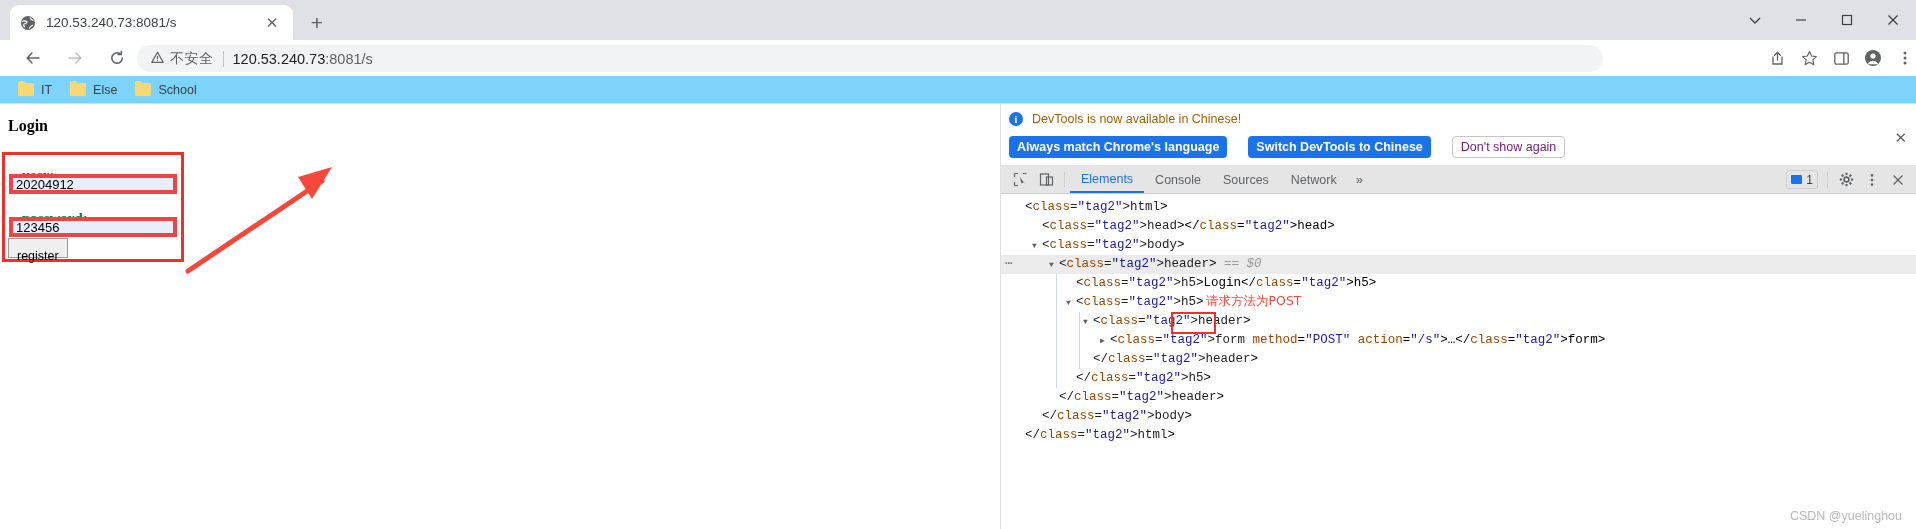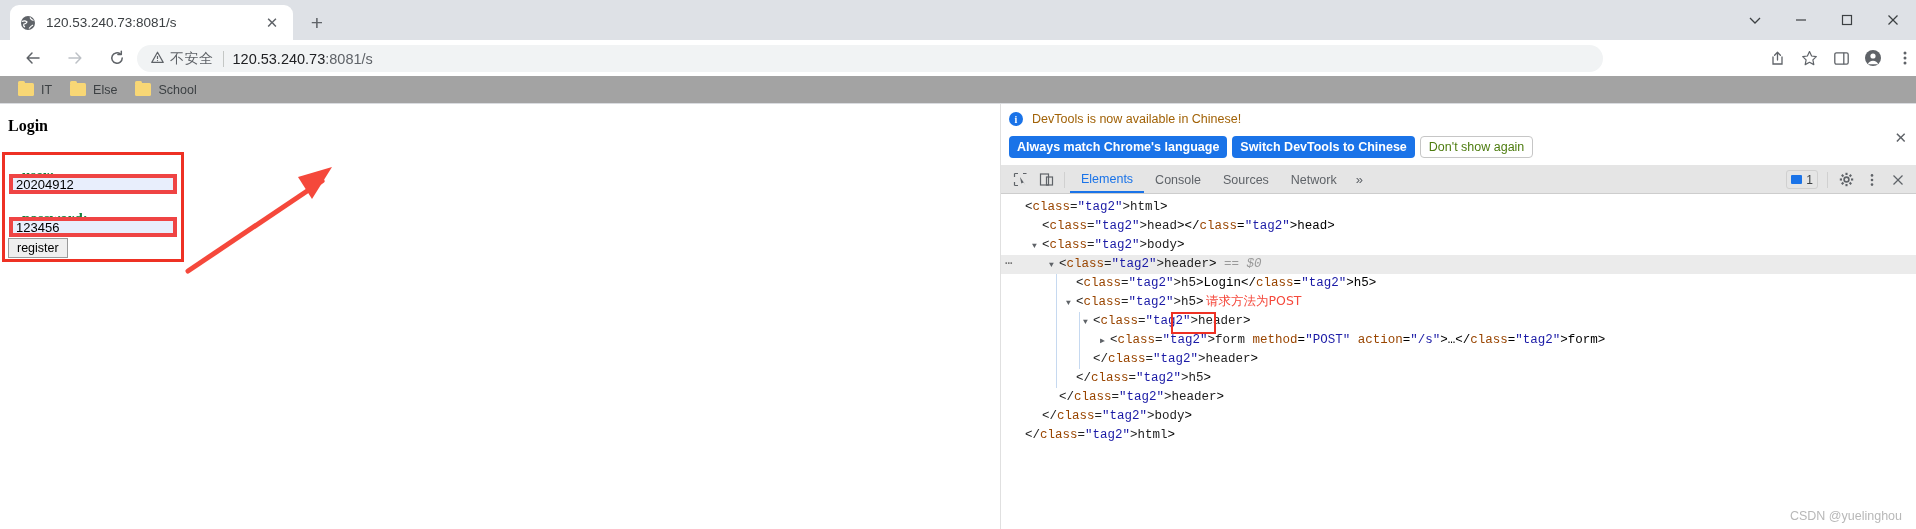--- a/index.html
+++ b/index.html
@@ -73,21 +73,21 @@
     position:absolute; right:4px; top:0; height:36px; display:flex; align-items:center;
   }
   .tb-icon {
     width:32px; height:32px; display:flex; align-items:center;
     justify-content:center; color:#5f6368;
   }
 
   
   .bookmarks {
     position:absolute; left:0; top:76px; width:1916px; height:28px;
-    background:#a3a3a3; display:flex; align-items:center; padding-left:10px;
+    background:#7dd3fc; display:flex; align-items:center; padding-left:10px;
     border-bottom:1px solid #dadce0;
   }
   .bm {
     display:flex; align-items:center; height:22px; padding:0 8px;
     border-radius:4px; margin-right:2px;
   }
   .bm-folder {
     width:16px; height:13px; background:#f8d775; border-radius:1.5px;
     margin-right:7px; position:relative;
   }
@@ -121,21 +121,21 @@
     position:absolute; left:9px; width:168px; height:20px;
     background:#e8eefc; border:4px solid #ef4444;
     font-size:13px; color:#000; padding:1px 3px;
     font-family:"Liberation Sans", sans-serif;
   }
   .input-user { top:70px; }
   .input-pass { top:113px; }
   .reg-btn {
     position:absolute; left:8px; top:134px; height:20px;
     background:#efefef; border:1px solid #9a9a9a;
-    font-size:12.5px; color:#000; padding:0 8px;
+    font-size:12.5px; color:#000; padding:8px 8px;
     font-family:"Liberation Sans", sans-serif; line-height:18px;
   }
 
   
   .arrow-svg { position:absolute; left:180px; top:55px; }
   .ann-text {
     position:absolute; left:240px; top:142px;
     font-size:15px; color:#f5483b; white-space:nowrap;
     font-family:"DejaVu Sans", sans-serif;
   }
@@ -158,25 +158,25 @@
     align-items:center; justify-content:center; margin-right:9px;
     font-family:"Liberation Serif", serif;
   }
   .dt-notice-text { font-size:12.5px; color:#a16207; }
   .dt-notice-row2 {
     position:absolute; left:8px; top:32px; display:flex; align-items:center;
   }
   .btn-blue {
     background:#1a73e8; color:#fff; border:none; border-radius:4px;
     font-size:12.5px; font-weight:bold; height:22px; padding:0 8px;
-    margin-right:5px; font-family:"Liberation Sans", sans-serif;
+    margin-right:21px; font-family:"Liberation Sans", sans-serif;
     white-space:nowrap; cursor:pointer;
   }
   .btn-plain {
-    background:#fff; color:#4d7c0f; border:1px solid #c6c6c6; border-radius:4px;
+    background:#fff; color:#701a75; border:1px solid #c6c6c6; border-radius:4px;
     font-size:12.5px; height:22px; padding:0 8px;
     font-family:"Liberation Sans", sans-serif; white-space:nowrap; cursor:pointer;
   }
   .notice-close {
     position:absolute; right:10px; top:26px; color:#5f6368; font-size:15px;
     line-height:1;
   }
 
   .dt-tabbar {
     position:absolute; left:0; top:62px; width:916px; height:28px;

